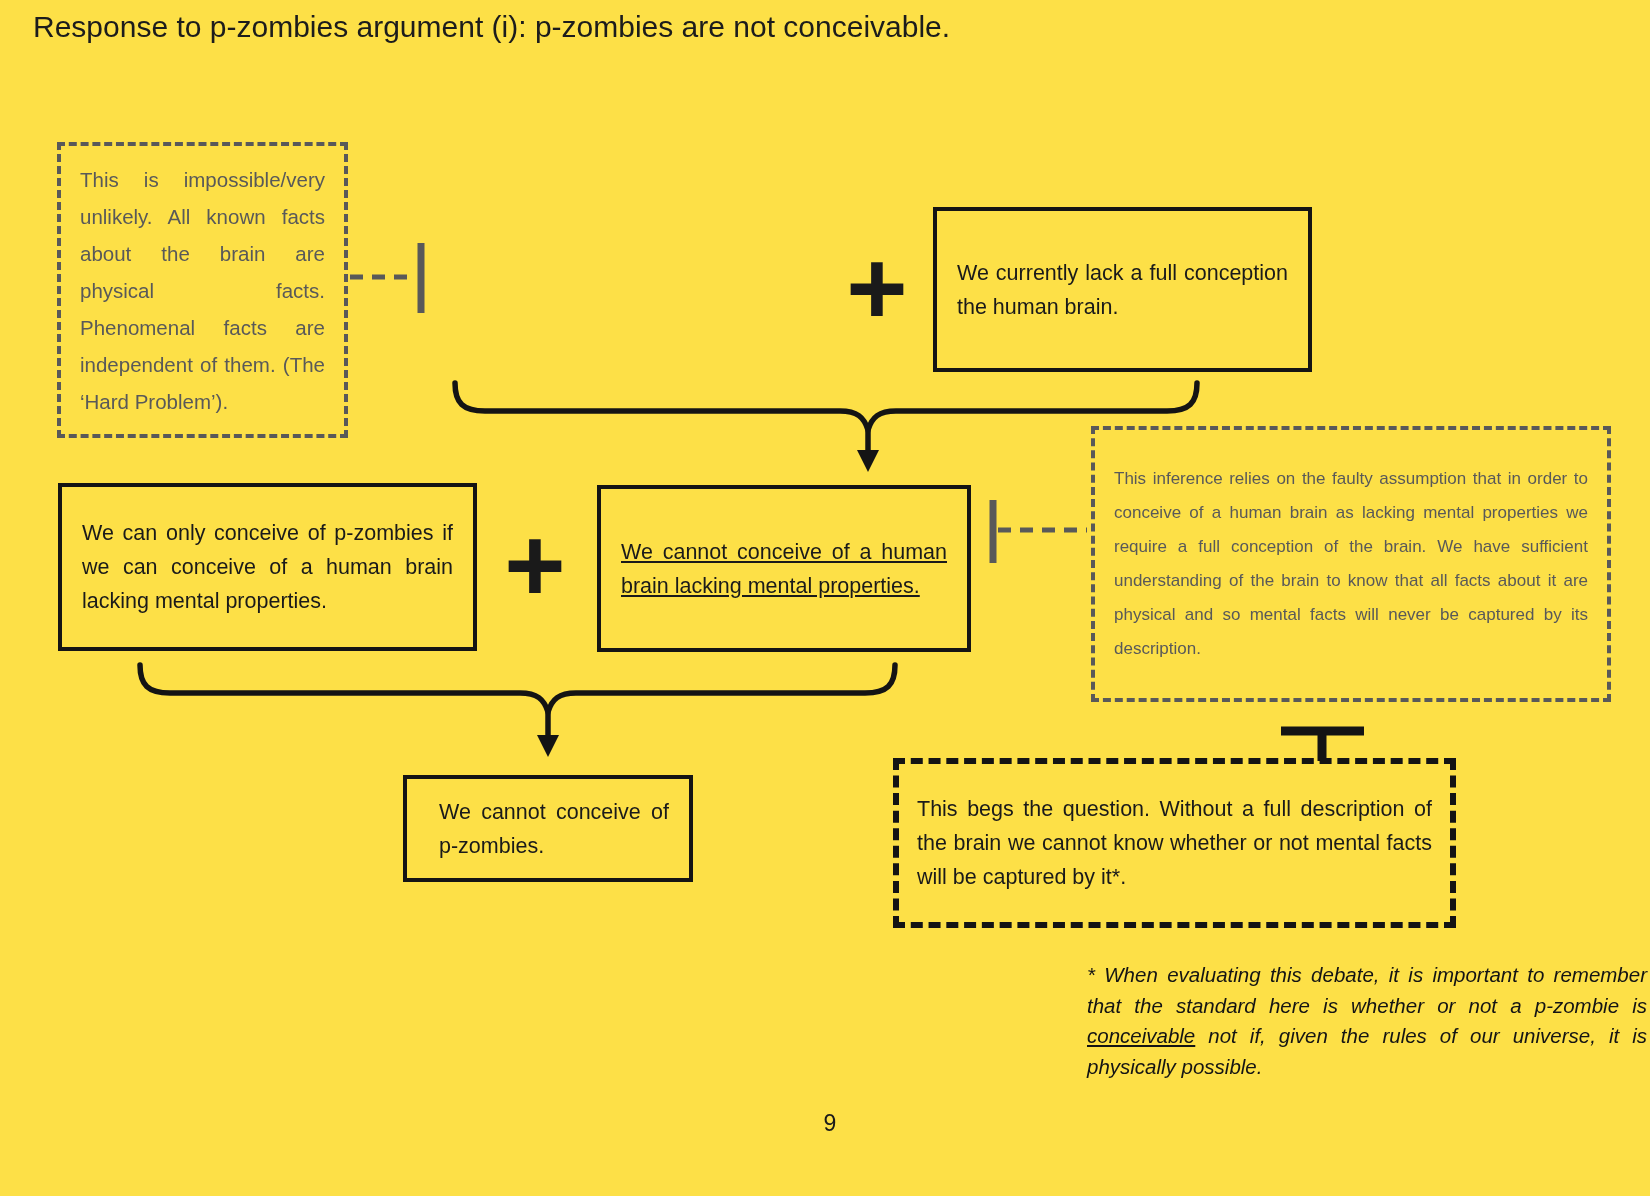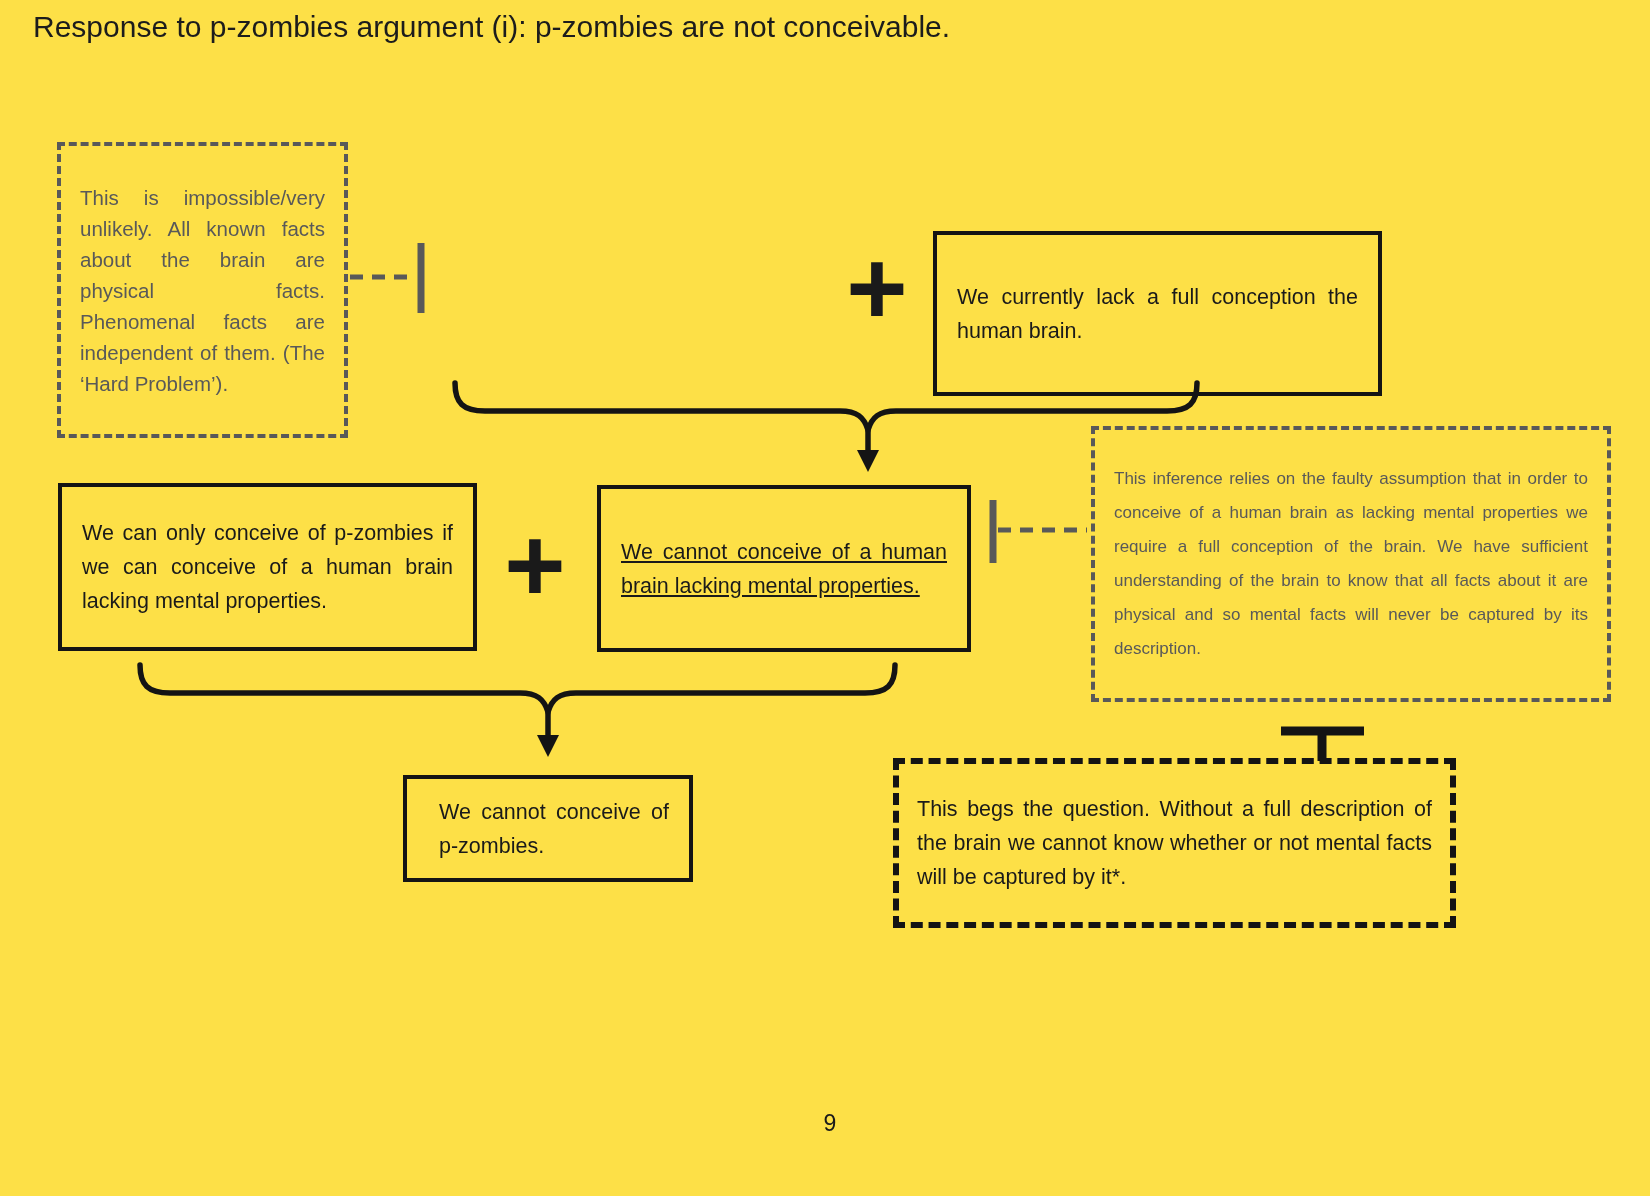--- a/index.html
+++ b/index.html
@@ -19,23 +19,23 @@
     color:#1a1a1a; font-size:21.5px; line-height:34px;
   }
   .box p { margin:0; text-align:justify; text-align-last:left; }
 
   .solid   { border:4px solid #141414; padding:10px 20px; }
   .gray-note {
     border:4px dashed #595959; color:#595959; padding:10px 19px;
   }
   .black-dashed { border:6px dashed #141414; padding:6px 18px; }
 
-  .note-hard-problem { left:57px;  top:142px; width:291px; height:296px; font-size:20.5px; line-height:31px; }
+  .note-hard-problem { left:57px;  top:142px; width:291px; height:296px; font-size:20.5px; line-height:37px; }
   .box-full-conception { left:440px; top:210px; width:390px; height:162px; }
-  .box-lack-conception { left:933px; top:207px; width:449px; height:165px;margin-top:24px; }
+  .box-lack-conception { left:933px; top:207px; width:379px; height:165px; }
   .box-only-if       { left:58px;  top:483px; width:419px; height:168px; }
   .box-cannot-brain  { left:597px; top:485px; width:374px; height:167px;text-decoration:underline; }
   .box-cannot-pz     { left:403px; top:775px; width:290px; height:107px;padding-left:32px; }
   .note-faulty       { left:1091px; top:426px; width:520px; height:276px; font-size:17px; line-height:34px; }
   .note-begs         { left:893px; top:758px; width:563px; height:170px; line-height:34px; }
 
   .plus {
     position:absolute; font-size:105px; font-weight:700; color:#1a1a1a;
     line-height:1; width:62px; text-align:center;
   }
@@ -121,16 +121,17 @@
   </div>
 
   <div class="box solid box-cannot-pz">
     <p>We cannot conceive of p-zombies.</p>
   </div>
 
   <div class="box black-dashed note-begs">
     <p>This begs the question. Without a full description of the brain we cannot know whether or not mental facts will be captured by it*.</p>
   </div>
 
+  <p class="footnote"><span>* When evaluating this debate, it is important to remember that the standard here is whether or not a p-zombie is </span><span class="u">conceivable</span><span> not if, given the rules of our universe, it is physically possible.</span></p>
 
   <div class="page-num">9</div>
 
 </div>
 
 </body></html>

